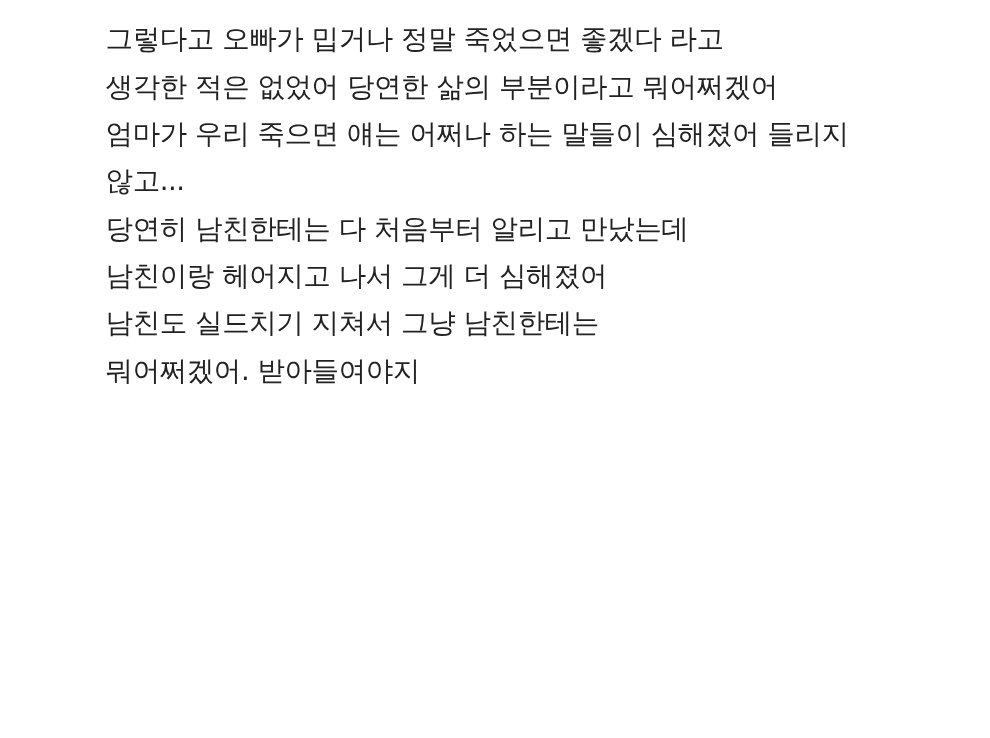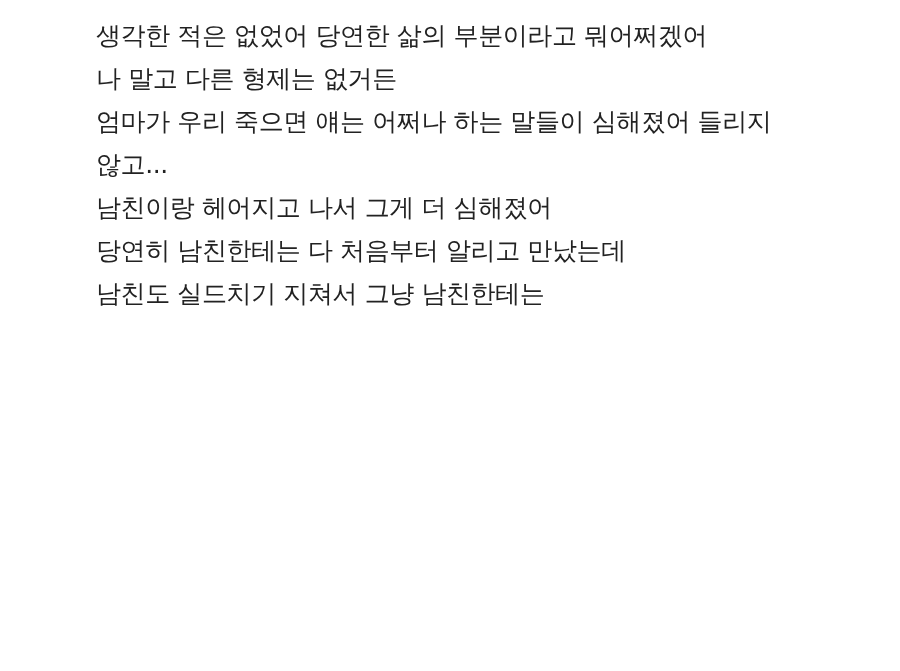--- a/index.html
+++ b/index.html
@@ -27,19 +27,20 @@
     letter-spacing: -0.4px;
     word-break: keep-all;
     white-space: pre-wrap;
     margin: 0;
   }
 </style>
 </head>
 <body>
 
 <div id="post">
+  <p class="para">그렇다고 오빠가 밉거나 정말 죽었으면 좋겠다 라고</p>
   <p class="para">생각한 적은 없었어 당연한 삶의 부분이라고 뭐어쩌겠어</p>
-  <p class="para">나 말고 다른 형제는 없거든</p>
   <p class="para">엄마가 우리 죽으면 얘는 어쩌나 하는 말들이 심해졌어 들리지 않고...</p>
+  <p class="para">당연히 남친한테는 다 처음부터 알리고 만났는데</p>
   <p class="para">남친이랑 헤어지고 나서 그게 더 심해졌어</p>
-  <p class="para">당연히 남친한테는 다 처음부터 알리고 만났는데</p>
   <p class="para">남친도 실드치기 지쳐서 그냥 남친한테는</p>
+  <p class="para">뭐어쩌겠어. 받아들여야지</p>
 </div>
 
 </body></html>

